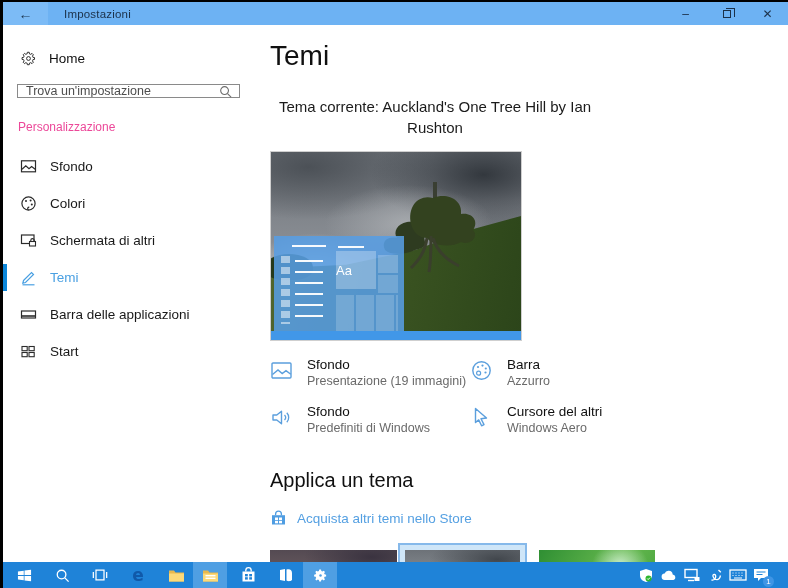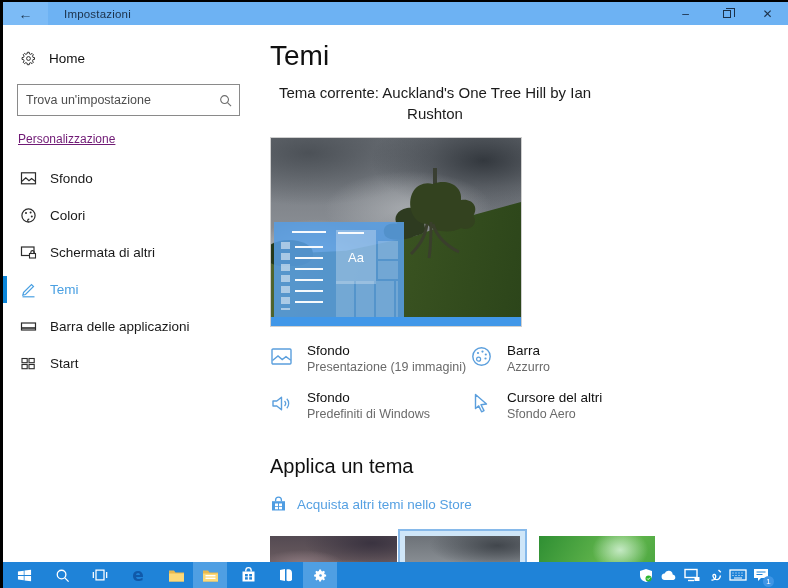--- a/index.html
+++ b/index.html
@@ -13,57 +13,57 @@
   .tb-title { margin-left:16px; font-size:11.5px; color:#1b3048; letter-spacing:.2px; }
   .tb-controls { margin-left:auto; display:flex; height:23px; }
   .tb-btn { width:41px; height:23px; display:flex; align-items:center; justify-content:center; color:#1b3048; font-size:12px; cursor:pointer; }
   .restore-box { width:8px; height:8px; border:1px solid #1b3048; position:relative; background:#6db2f3; }
   .restore-box::before { content:""; position:absolute; left:2px; top:-3px; width:8px; height:8px; border:1px solid #1b3048; border-bottom:none; border-left:none; }
 
   
   .sidebar { position:absolute; top:23px; left:0; width:253px; bottom:26px; background:#fff; }
   .home-row { display:flex; align-items:center; gap:12px; margin:25px 0 0 17px; cursor:pointer; }
   .home-row .lbl { font-size:13.5px; color:#111; }
-  .searchbox { position:relative; margin:17px 16px 0 14px; height:32px; border:1px solid #8a8a8a; background:#fff; display:flex; align-items:center; }
+  .searchbox { position:relative; margin:17px 16px 0 14px; height:14px; border:1px solid #8a8a8a; background:#fff; display:flex; align-items:center; }
   .searchbox input { border:none; outline:none; flex:1; height:100%; padding:0 8px; font-size:12.5px; color:#333; font-family:inherit; background:transparent; }
   .searchbox input::placeholder { color:#4d4d4d; opacity:1; }
   .searchbox .mag { margin-right:7px; }
-  .side-section { margin:16px 0 0 15px; font-size:12px; color:#701a75;text-decoration:underline; }
+  .side-section { margin:22px 0 0 15px; font-size:12px; color:#ec4899; }
   .nav { margin-top:14px; }
   .nav-item { position:relative; height:37px; display:flex; align-items:center; gap:13px; padding-left:17px; font-size:13.5px; color:#191919; cursor:pointer; }
   .nav-item svg { flex:0 0 auto; }
   .nav-item.selected { color:#4aa0e2; }
   .nav-item.selected .bar { position:absolute; left:0; top:5px; width:4px; height:27px; background:#0c86d9; }
   .nav-item.selected svg * { stroke:#4aa0e2 !important; }
 
   
   .content { position:absolute; left:267px; top:23px; width:521px; bottom:26px; background:#fff; }
   .page-title { margin-top:15px; font-size:28px; font-weight:300; color:#101010; }
-  .current-theme { margin-top:10px; width:330px; text-align:center; font-size:15px; line-height:21px; color:#1b1b1b; }
+  .current-theme { margin-top:24px; width:330px; text-align:center; font-size:15px; line-height:21px; color:#1b1b1b; }
 
   
   .preview { position:relative; margin-top:13px; width:252px; height:190px; border:1px solid #cfcfcf; overflow:hidden; background:
       radial-gradient(90px 45px at 18% 60%, rgba(222,224,220,.85), rgba(222,224,220,0) 70%),
       radial-gradient(120px 55px at 55% 38%, rgba(190,193,196,.6), rgba(190,193,196,0) 70%),
       radial-gradient(150px 70px at 85% 12%, #33383e, rgba(51,56,62,0) 75%),
       radial-gradient(170px 70px at 15% 8%, #4c5157, rgba(76,81,87,0) 75%),
       radial-gradient(200px 80px at 95% 55%, #585d63, rgba(88,93,99,0) 70%),
       linear-gradient(#6d7278, #8d9197 55%, #a7abad 62%); }
   .hill { position:absolute; left:0; bottom:0; width:100%; height:100%;
       clip-path:polygon(0 62%, 30% 60%, 58% 52%, 78% 42%, 100% 34%, 100% 100%, 0 100%);
       background:linear-gradient(100deg, #55682f 0%, #3c5522 45%, #2c451a 100%); }
   .bush { position:absolute; left:-6px; top:102px; width:48px; height:26px; border-radius:50% 50% 40% 40%; background:#26391a; }
   .tree { position:absolute; left:96px; top:24px; }
   .startmenu { position:absolute; left:3px; bottom:9px; width:130px; height:95px; background:rgba(88,157,226,.88); }
   .sm-headline { position:absolute; left:18px; top:9px; width:34px; height:2px; background:rgba(255,255,255,.95); }
   .sm-squares { position:absolute; left:7px; top:20px; width:9px; height:68px; background:repeating-linear-gradient(to bottom, rgba(255,255,255,.5) 0 7px, rgba(255,255,255,0) 7px 11px); }
   .sm-lines { position:absolute; left:21px; top:24px; width:28px; height:66px; background:repeating-linear-gradient(to bottom, rgba(255,255,255,.95) 0 2px, rgba(255,255,255,0) 2px 11px); }
   .sm-tiles { position:absolute; left:62px; top:6px; width:62px; height:89px; }
   .sm-tiles .hline { position:absolute; left:2px; top:4px; width:26px; height:2px; background:rgba(255,255,255,.95); }
-  .tile-big { position:absolute; left:0; top:2px; width:40px; height:54px; background:rgba(255,255,255,.28); display:flex; align-items:center; justify-content:center; color:#fff; font-size:13px; }
+  .tile-big { position:absolute; left:0; top:9px; width:40px; height:38px; background:rgba(255,255,255,.28); display:flex; align-items:center; justify-content:flex-start; color:#fff; font-size:13px; }
   .tile-tr { position:absolute; left:42px; top:13px; width:20px; height:18px; background:rgba(255,255,255,.22); }
   .tile-tr2 { position:absolute; left:42px; top:33px; width:20px; height:18px; background:rgba(255,255,255,.18); }
   .tile-row { position:absolute; left:0; top:53px; width:62px; height:36px;
       background:linear-gradient(rgba(255,255,255,.2),rgba(255,255,255,.2));
       -webkit-mask:repeating-linear-gradient(to right, #000 0 18px, transparent 18px 20px), repeating-linear-gradient(to bottom, #000 0 16px, transparent 16px 18px);
       -webkit-mask-composite:source-in; mask-composite:intersect;
       mask:repeating-linear-gradient(to right, #000 0 18px, transparent 18px 20px); opacity:.9; }
   .sm-strip { position:absolute; left:0; bottom:0; width:100%; height:9px; background:#4197e8; }
 
   
@@ -266,21 +266,21 @@
           <div class="t">Sfondo</div>
           <div class="v">Predefiniti di Windows</div>
         </div>
       </div>
       <div class="slink">
         <svg class="ic" width="23" height="23" viewBox="0 0 23 23">
             <path d="M5.5 2.5 L16.5 12 L11 12.7 L14 18.6 L11.6 19.8 L8.7 13.9 L5.5 16.5 Z" fill="none" stroke="#5b9fdd" stroke-width="1.4" stroke-linejoin="round"></path>
           </svg>
         <div>
           <div class="t">Cursore del altri</div>
-          <div class="v">Sfondo Aero</div>
+          <div class="v">Windows Aero</div>
         </div>
       </div>
     </div>
 
     <h2 class="apply-heading">Applica un tema</h2>
 
     <div class="store-link">
       <svg width="17" height="17" viewBox="0 0 17 17">
           <path d="M2 5.2h13v9.3H2z" fill="#4f9de2"></path>
           <path d="M5.6 5.2V4a2.9 2.9 0 0 1 5.8 0v1.2" fill="none" stroke="#4f9de2" stroke-width="1.3"></path>

